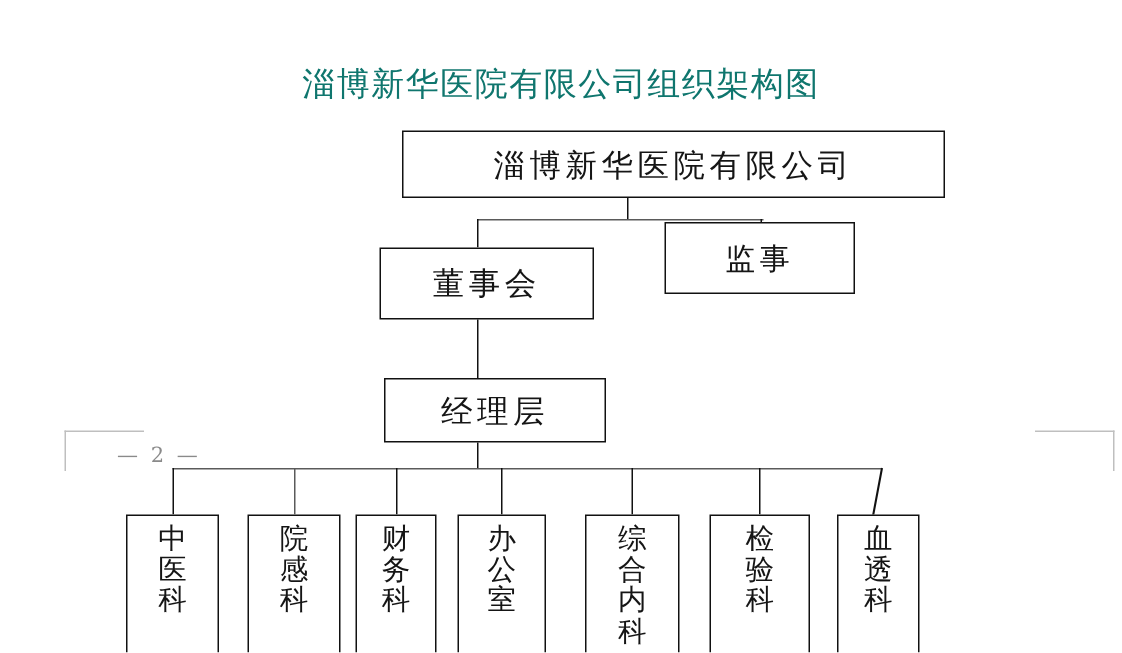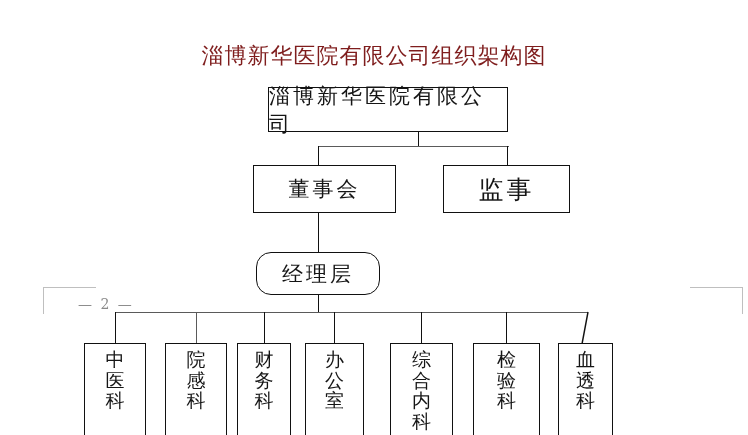--- a/index.html
+++ b/index.html
@@ -50,21 +50,21 @@
   }
 
   
   .chart-title {
     position: absolute;
     left: 0;
     top: 41px;
     width: 748px;
     text-align: center;
     font-size: 22px;
-    color: #7f1d1d;
+    color: #0f766e;
     font-family: "DejaVu Serif", "Liberation Serif", serif;
     letter-spacing: 1px;
     white-space: nowrap;
   }
 
   
   .box {
     position: absolute;
     box-sizing: border-box;
     border: 1.2px solid #111111;
@@ -86,38 +86,37 @@
     padding-top: 5px;
     line-height: 1.08;
   }
   .box.vert .ch {
     display: block;
   }
 
   
   #box-company {
     left: 268px; top: 87px;
-    width: 240px; height: 45px;
+    width: 362px; height: 45px;
     font-size: 21px;
   }
   #box-board {
     left: 253px; top: 165px;
     width: 143px; height: 48px;
     font-size: 21px;
   }
   #box-supervisor {
-    left: 443px; top: 165px;
+    left: 443px; top: 148px;
     width: 127px; height: 48px;
-    font-size: 25px;
+    font-size: 20px;
   }
   #box-management {
     left: 256px; top: 252px;
-    width: 124px; height: 43px;
+    width: 148px; height: 43px;
     font-size: 21px;
-    border-radius: 15px;
   }
 
   .dept {
     top: 343px;
     height: 100px;
     font-size: 19px;
   }
 
   
   .vline {

